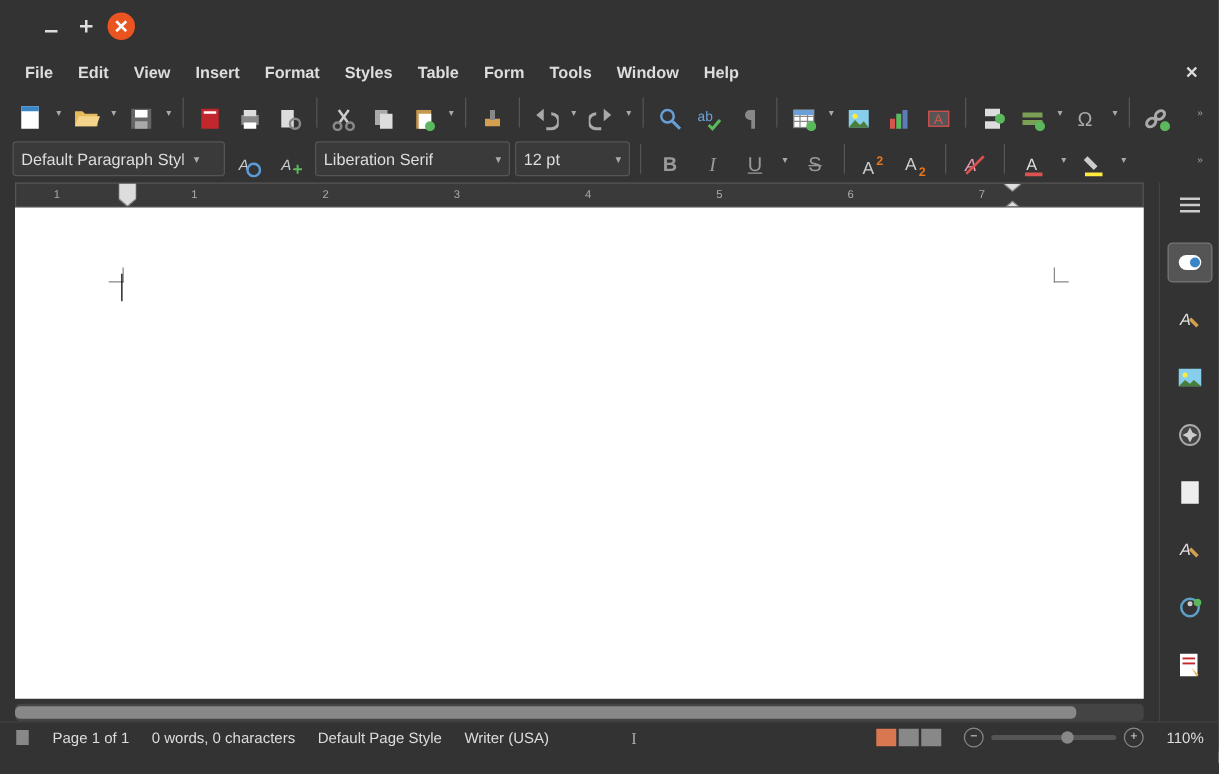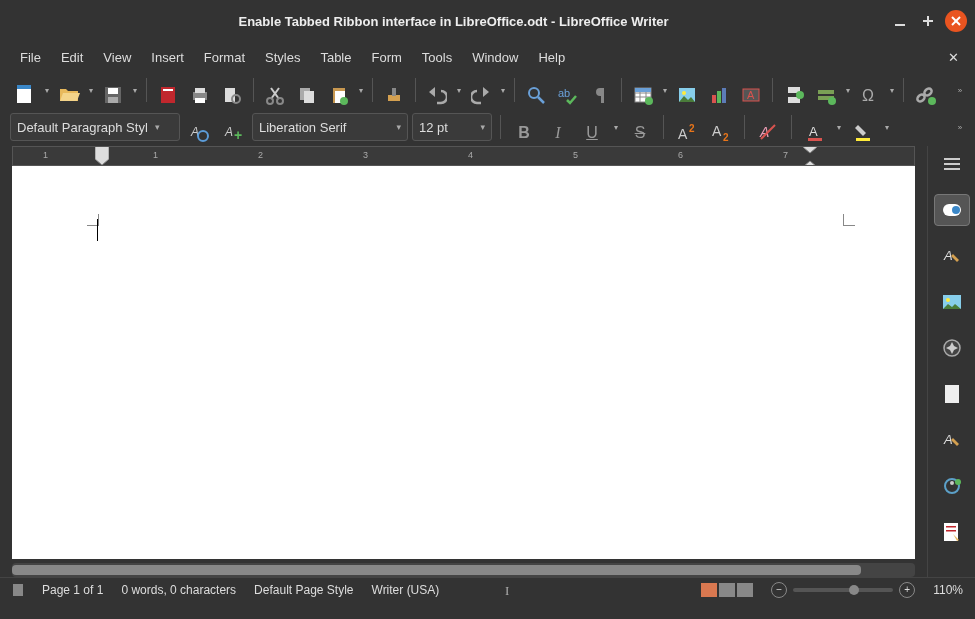--- a/index.html
+++ b/index.html
@@ -3,32 +3,32 @@
 <meta charset="utf-8">
 <style>
 * { box-sizing: border-box; margin: 0; padding: 0; }
 body { width: 975px; height: 619px; background: #333; font-family: sans-serif; font-size: 13px; color: #ddd; overflow: hidden; }
 .titlebar { height: 42px; background: #333; display: flex; align-items: center; padding: 0 8px; }
 .titlebar .title { flex: 1; text-align: center; font-weight: bold; color: #eee; }
 .titlebar .btn { width: 22px; height: 22px; border-radius: 11px; display: flex; align-items: center; justify-content: center; margin-left: 6px; }
 .titlebar .corner { width: 16px; }
 .close { background: #e95420; color: #fff; }
 .menubar { height: 30px; background: #333; display: flex; align-items: center; padding: 0 10px; }
-.menubar span { padding: 5px 10px; cursor: default; }
+.menubar span { padding: 5px 10px; cursor: default; font-weight: bold; }
 .menubar .closer { margin-left: auto; padding: 5px 6px; }
 .toolbar { height: 36px; background: #333; display: flex; align-items: center; padding: 2px 10px; gap: 2px; }
 .tbtn { width: 30px; height: 30px; display: flex; align-items: flex-end; justify-content: center; }
 .dd { width: 10px; height: 30px; display: flex; align-items: center; justify-content: center; color: #aaa; font-size: 8px; }
 .sep { width: 1px; height: 24px; background: #555; margin: 0 4px; }
 .formatbar { height: 38px; background: #333; display: flex; align-items: center; padding: 2px 10px; gap: 4px; }
 .combo { background: #3a3a3a; border: 1px solid #555; height: 28px; display: flex; align-items: center; padding: 0 6px; border-radius: 3px; }
 .combo .arrow { margin-left: 8px; font-size: 9px; color: #aaa; }
 .combo.style { width: 170px; }
 .combo.font { width: 156px; }
-.combo.size { width: 80px; }
+.combo.size { width: 92px; }
 .main { display: flex; height: 431px; }
 .docarea { flex: 1; display: flex; flex-direction: column; background: #333; }
 .hruler { height: 20px; background: #3a3a3a; margin: 0 12px; position: relative; font-size: 9px; color: #aaa; overflow: hidden; border: 1px solid #555; }
 .hruler .tick { position: absolute; top: 3px; }
 .docwrap { flex: 1; display: flex; padding: 0 12px 4px 12px; }
 .page { flex: 1; background: #fff; position: relative; }
 .page .cursor { position: absolute; top: 53px; left: 85px; width: 1px; height: 22px; background: #000; }
 .page .corner-tl { position: absolute; top: 48px; left: 75px; width: 12px; height: 12px; border-right: 1px solid #888; border-bottom: 1px solid #888; }
 .page .corner-tr { position: absolute; top: 48px; right: 60px; width: 12px; height: 12px; border-left: 1px solid #888; border-bottom: 1px solid #888; }
 .hscroll { height: 14px; background: #444; margin: 0 12px 0 12px; position: relative; border-radius: 4px; }
@@ -44,21 +44,20 @@
 .zbtn { width: 16px; height: 16px; border-radius: 8px; border: 1px solid #888; display: flex; align-items: center; justify-content: center; font-size: 10px; }
 svg { display: block; }
 .viewbtns { display: flex; gap: 2px; }
 .viewbtns div { width: 16px; height: 14px; }
 </style>
 </head>
 <body>
 
 <div class="titlebar">
   <div class="corner"></div>
-  <div class="title">Enable Tabbed Ribbon interface in LibreOffice.odt - LibreOffice Writer</div>
   <div class="btn">
     <svg width="12" height="12">
         <rect x="1" y="9" width="10" height="2" fill="#ddd"></rect>
       </svg>
   </div>
   <div class="btn">
     <svg width="12" height="12">
         <rect x="5" y="1" width="2" height="10" fill="#ddd"></rect>
         <rect x="1" y="5" width="10" height="2" fill="#ddd"></rect>
       </svg>

